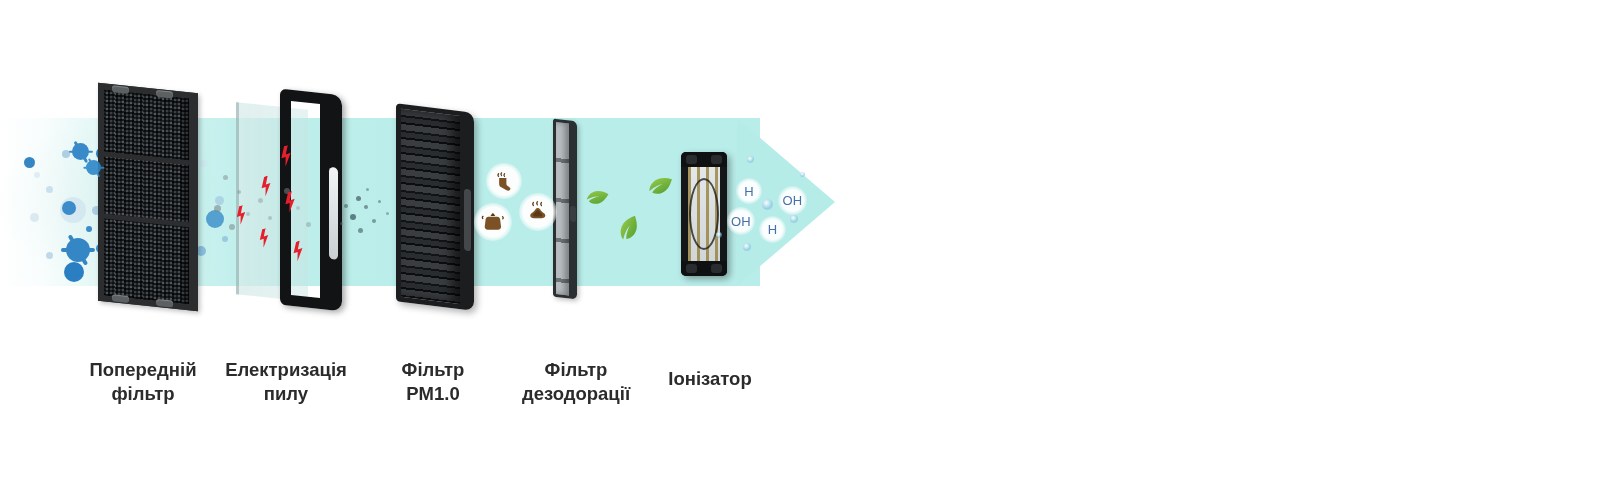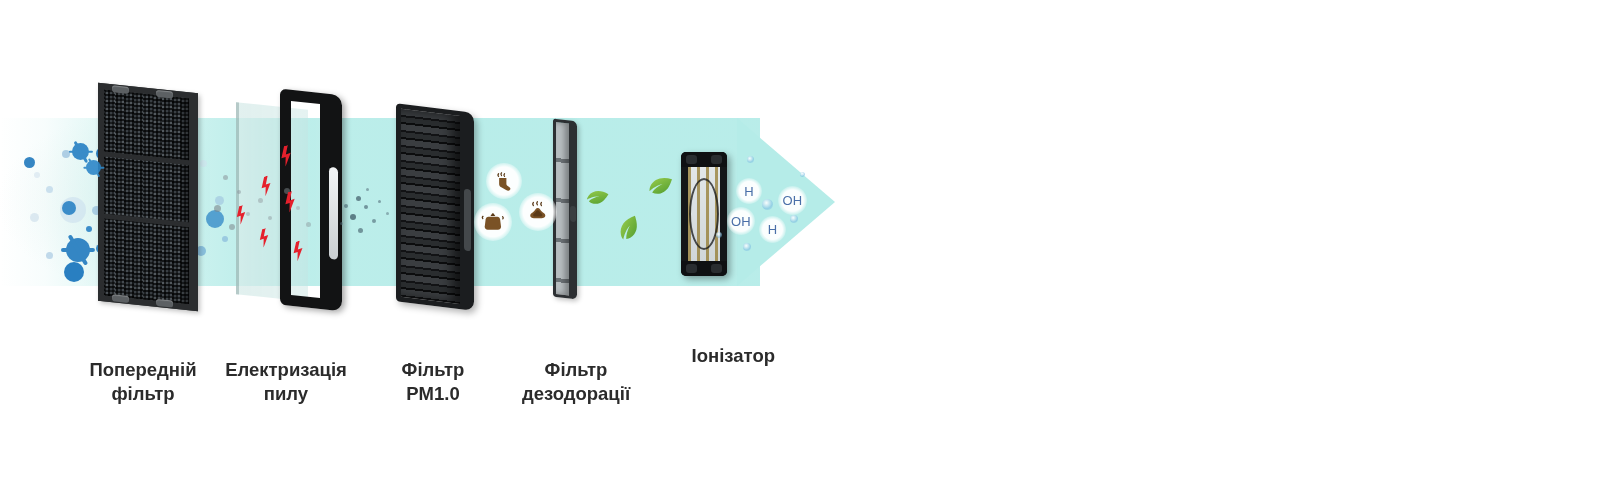--- a/index.html
+++ b/index.html
@@ -437,15 +437,15 @@
 
   <div id="label-layer">
       <div class="label" style="left: 55px; top: 358px; width: 176px;">Попередній
 фільтр</div>
       <div class="label" style="left: 206px; top: 358px; width: 160px;">Електризація
 пилу</div>
       <div class="label" style="left: 368px; top: 358px; width: 130px;">Фільтр
 PM1.0</div>
       <div class="label" style="left: 500px; top: 358px; width: 152px;">Фільтр
 дезодорації</div>
-      <div class="label" style="left: 645px; top: 344px; width: 130px; text-align: right;">Іонізатор</div>
+      <div class="label" style="left: 645px; top: 367px; width: 130px;">Іонізатор</div>
     </div>
 </div>
 
 </body></html>

